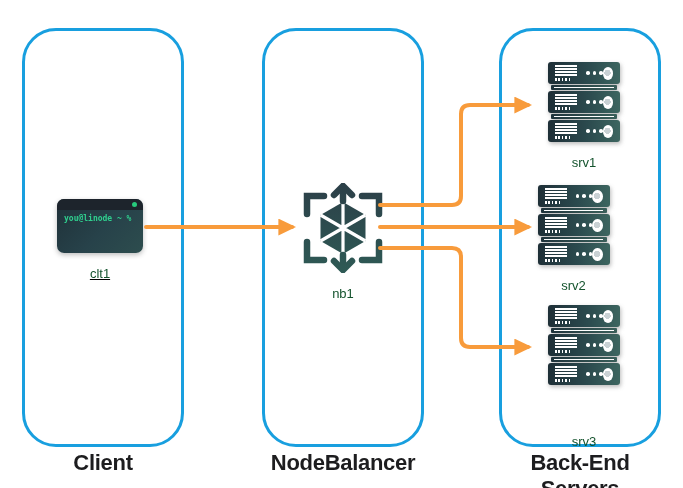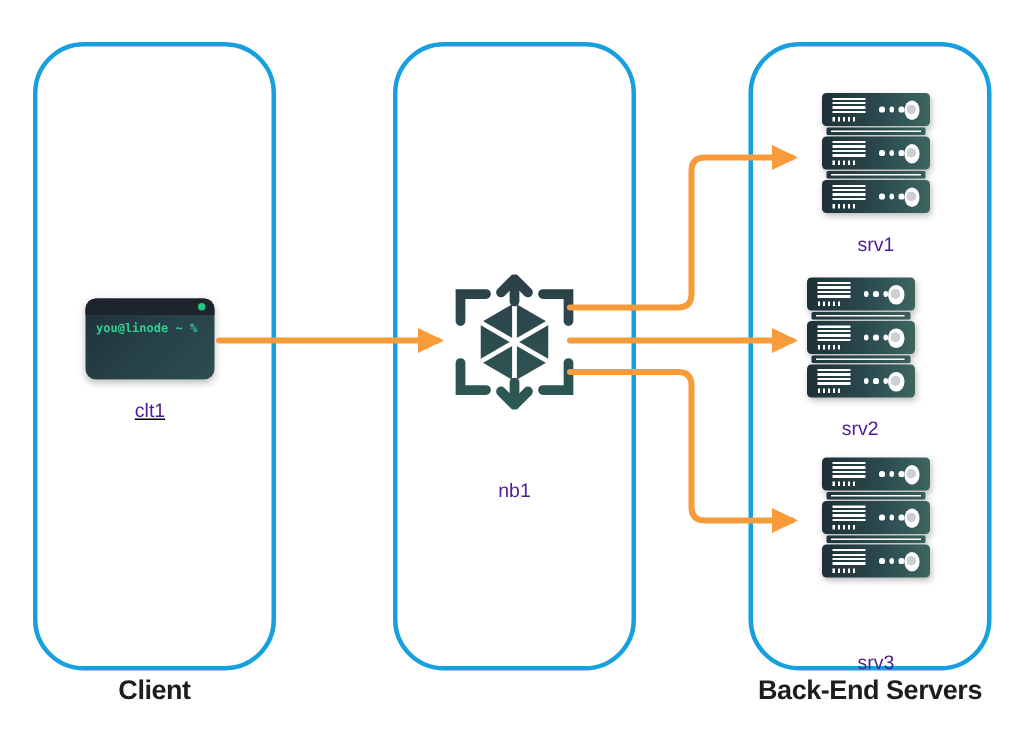--- a/index.html
+++ b/index.html
@@ -7,25 +7,25 @@
     position:relative;width:683px;height:488px;background:#ffffff;overflow:hidden;
     font-family:"Liberation Sans",sans-serif;
   }
   
   .group-box{
     position:absolute;top:28px;height:413px;width:156px;
     border:3px solid #189FDF;border-radius:34px;background:#ffffff;z-index:1;
   }
   .group-label{
     position:absolute;top:450px;width:162px;text-align:center;
-    font-size:18px;font-weight:700;color:#1d1d1f;letter-spacing:-0.3px;z-index:2;
+    font-size:22px;font-weight:700;color:#1d1d1f;letter-spacing:-0.3px;z-index:2;
   }
   
   .node{position:absolute;z-index:3;display:flex;flex-direction:column;align-items:center;}
-  .node-label{margin-top:13px;font-size:13px;color:#4c1d95;}
+  .node-label{margin-top:13px;font-size:13px;color:#14532d;}
   
   .terminal{
     width:86px;height:54px;border-radius:7px;position:relative;
     background:linear-gradient(135deg,#1f3038 0%,#27424a 55%,#2d4d4e 100%);
     box-shadow:0 2px 5px rgba(40,40,40,.3);
   }
   .terminal-bar{
     position:absolute;left:0;top:0;right:0;height:11px;
     background:#1d242c;border-radius:7px 7px 0 0;
   }
@@ -71,32 +71,33 @@
 </head>
 <body>
 
 <div class="canvas">
 
   <div class="group-box" style="left:22px;"></div>
   <div class="group-box" style="left:262px;"></div>
   <div class="group-box" style="left:499px;"></div>
 
   <div class="group-label" style="left:22px;">Client</div>
+  <div class="group-label" style="left:262px;">NodeBalancer</div>
   <div class="group-label" style="left:499px;">Back-End Servers</div>
 
   <div class="node" style="left:57px;top:199px;width:86px;text-decoration:underline;">
     <div class="terminal">
       <div class="terminal-bar"></div>
       <div class="terminal-dot"></div>
       <div class="terminal-prompt">you@linode ~ %</div>
     </div>
     <div class="node-label">clt1</div>
   </div>
 
-  <div class="node" style="left:298px;top:183px;width:90px;gap:33px;">
+  <div class="node" style="left:298px;top:183px;width:90px;">
     <svg class="nb-icon" width="90" height="90" viewBox="0 0 90 90">
       <defs>
         <linearGradient id="nbGrad" gradientUnits="userSpaceOnUse" x1="45" y1="0" x2="45" y2="90">
           <stop offset="0" stop-color="#2C3F48"></stop>
           <stop offset="1" stop-color="#2E5A55"></stop>
         </linearGradient>
       </defs>
 
       <polygon points="45,19 67.5,32 67.5,58 45,71 22.5,58 22.5,32" fill="url(#nbGrad)"></polygon>
       <path d="M45 45 L45 19 M45 45 L67.5 32 M45 45 L67.5 58 M45 45 L45 71 M45 45 L22.5 58 M45 45 L22.5 32" stroke="#ffffff" stroke-width="3.2" fill="none"></path>

